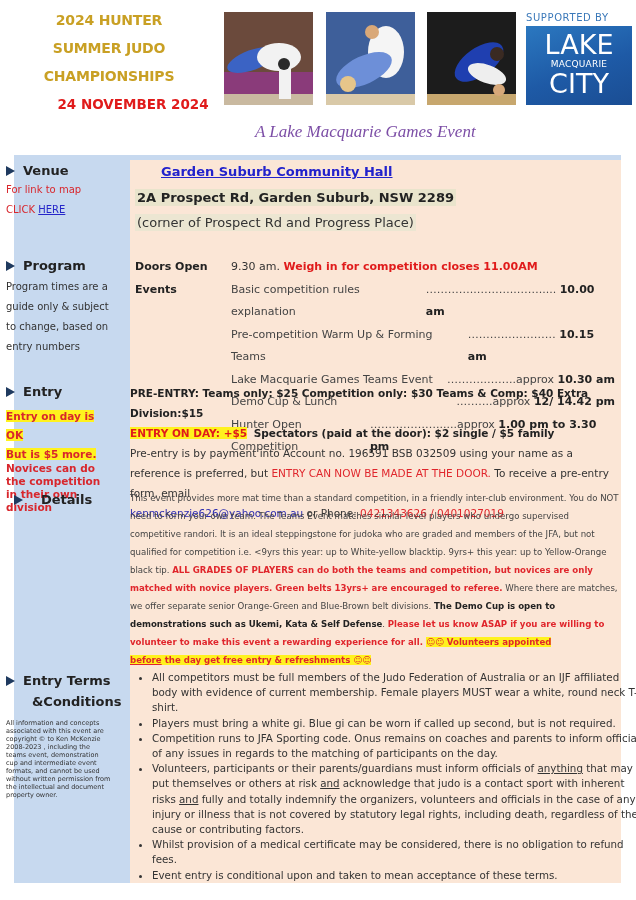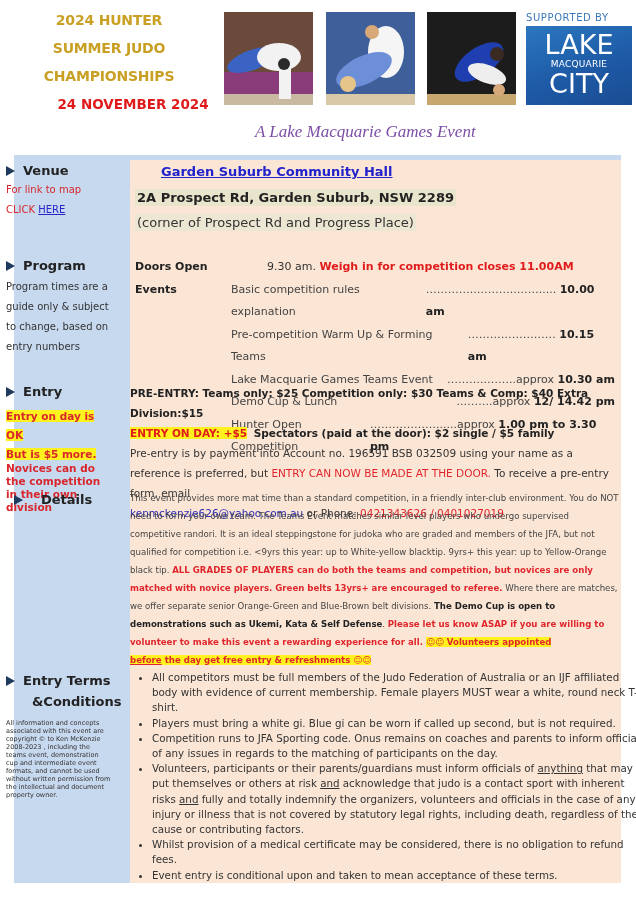--- a/index.html
+++ b/index.html
@@ -35,21 +35,21 @@
   .side-prog { color:#333; font-size:10px; line-height:20px; margin-top:4px; }
   .side-entry-hl { background:#fff21e; color:#d8262c; font-weight:bold; font-size:10.5px; line-height:13px; display:inline; }
   .side-entry { color:#d8262c; font-weight:bold; font-size:10.5px; line-height:13px; }
   .side-copy { color:#333; font-size:6.5px; line-height:8px; margin-top:10px; }
 
   .venue-link { position:absolute; left:135px; top:164px; color:#2222cc; text-decoration:underline; font-weight:bold; font-size:13px;margin-left:26px; }
   .venue-addr { position:absolute; left:135px; top:189px; background:#e9e4cc; font-weight:bold; font-size:13px; color:#222; padding:1px 2px; }
   .venue-corner { position:absolute; left:135px; top:214px; background:#ece6d2; font-size:13px; color:#333; padding:1px 2px; }
 
   .prog { position:absolute; left:135px; top:256px; width:480px; font-size:11px; line-height:22.5px; }
-  .prog-row { display:flex;gap:36px; }
+  .prog-row { display:flex; }
   .prog-label { width:96px; font-weight:bold; color:#222; }
   .prog-val { flex:1; color:#333; }
   .prog-val .red { color:#e01b1b; font-weight:bold; }
   .prog-ev { display:flex; justify-content:space-between; padding-left:96px; color:#444; }
   .prog-ev b { color:#222; }
 
   .entry { position:absolute; left:130px; top:383px; width:490px; font-size:10.5px; line-height:20px; color:#333; }
   .entry .b { font-weight:bold; color:#222; }
   .entry .hl { background:#fff21e; color:#e01b1b; font-weight:bold; }
   .entry .red { color:#e0262c; }

